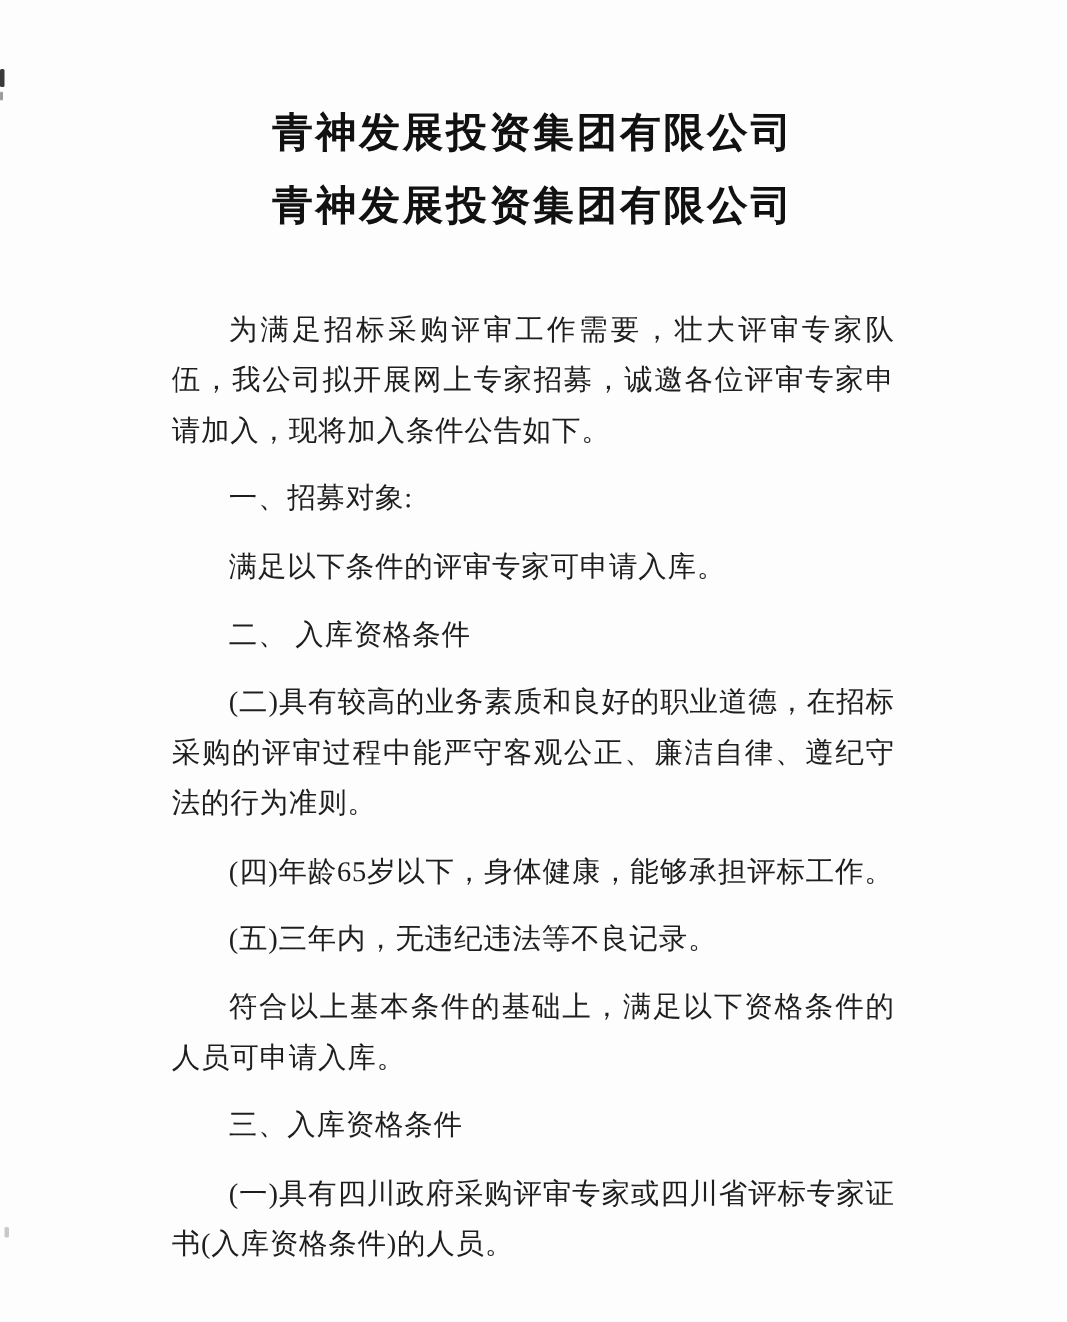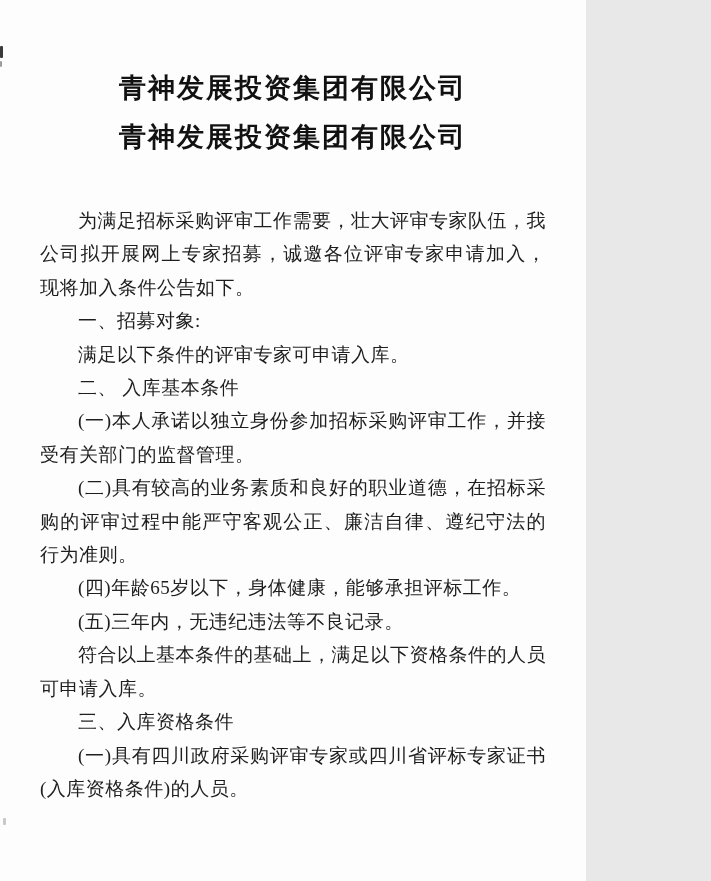--- a/index.html
+++ b/index.html
@@ -2,21 +2,21 @@
 <html><head>
 <meta charset="utf-8">
 <style>
   html, body {
     margin: 0;
     padding: 0;
     background: #e8e8e8;
   }
   .page {
     position: relative;
-    width: 586px;
+    width: 711px;
     height: 881px;
     margin: 0;
     background: #fdfdfd;
     overflow: hidden;
     font-family: "Liberation Serif", "DejaVu Serif", serif;
     color: #1e1e1e;
   }
   .title-block {
     padding-top: 64px;
     text-align: center;
@@ -32,21 +32,21 @@
   .content {
     width: 506px;
     margin: 42px auto 0 auto;
     font-size: 19px;
     line-height: 33.4px;
     letter-spacing: 0.5px;
     text-align: justify;
     text-justify: inter-character;
   }
   .content p {
-    margin: 0;
+    margin: 12px;
     padding: 0;
     text-indent: 2em;
   }
   
   .artifact {
     position: absolute;
     border-radius: 1px;
   }
   .artifact-1 { left: 0; top: 46px; width: 3px; height: 12px; background: #3a3a3a; }
   .artifact-2 { left: 0; top: 61px; width: 2px; height: 6px;  background: #9c9c9c; }
@@ -63,22 +63,21 @@
 
   <div class="title-block">
     <h1 class="title-line">青神发展投资集团有限公司</h1>
     <h1 class="title-line">青神发展投资集团有限公司</h1>
   </div>
 
   <div class="content">
     <p>为满足招标采购评审工作需要，壮大评审专家队伍，我公司拟开展网上专家招募，诚邀各位评审专家申请加入，现将加入条件公告如下。</p>
     <p>一、招募对象:</p>
     <p>满足以下条件的评审专家可申请入库。</p>
-    <p>二、 入库基本条件</p>
-    <p>(一)本人承诺以独立身份参加招标采购评审工作，并接受有关部门的监督管理。</p>
+    <p>二、 入库资格条件</p>
     <p>(二)具有较高的业务素质和良好的职业道德，在招标采购的评审过程中能严守客观公正、廉洁自律、遵纪守法的行为准则。</p>
     <p>(四)年龄65岁以下，身体健康，能够承担评标工作。</p>
     <p>(五)三年内，无违纪违法等不良记录。</p>
     <p>符合以上基本条件的基础上，满足以下资格条件的人员可申请入库。</p>
     <p>三、入库资格条件</p>
     <p>(一)具有四川政府采购评审专家或四川省评标专家证书(入库资格条件)的人员。</p>
   </div>
 
 </div>
 

